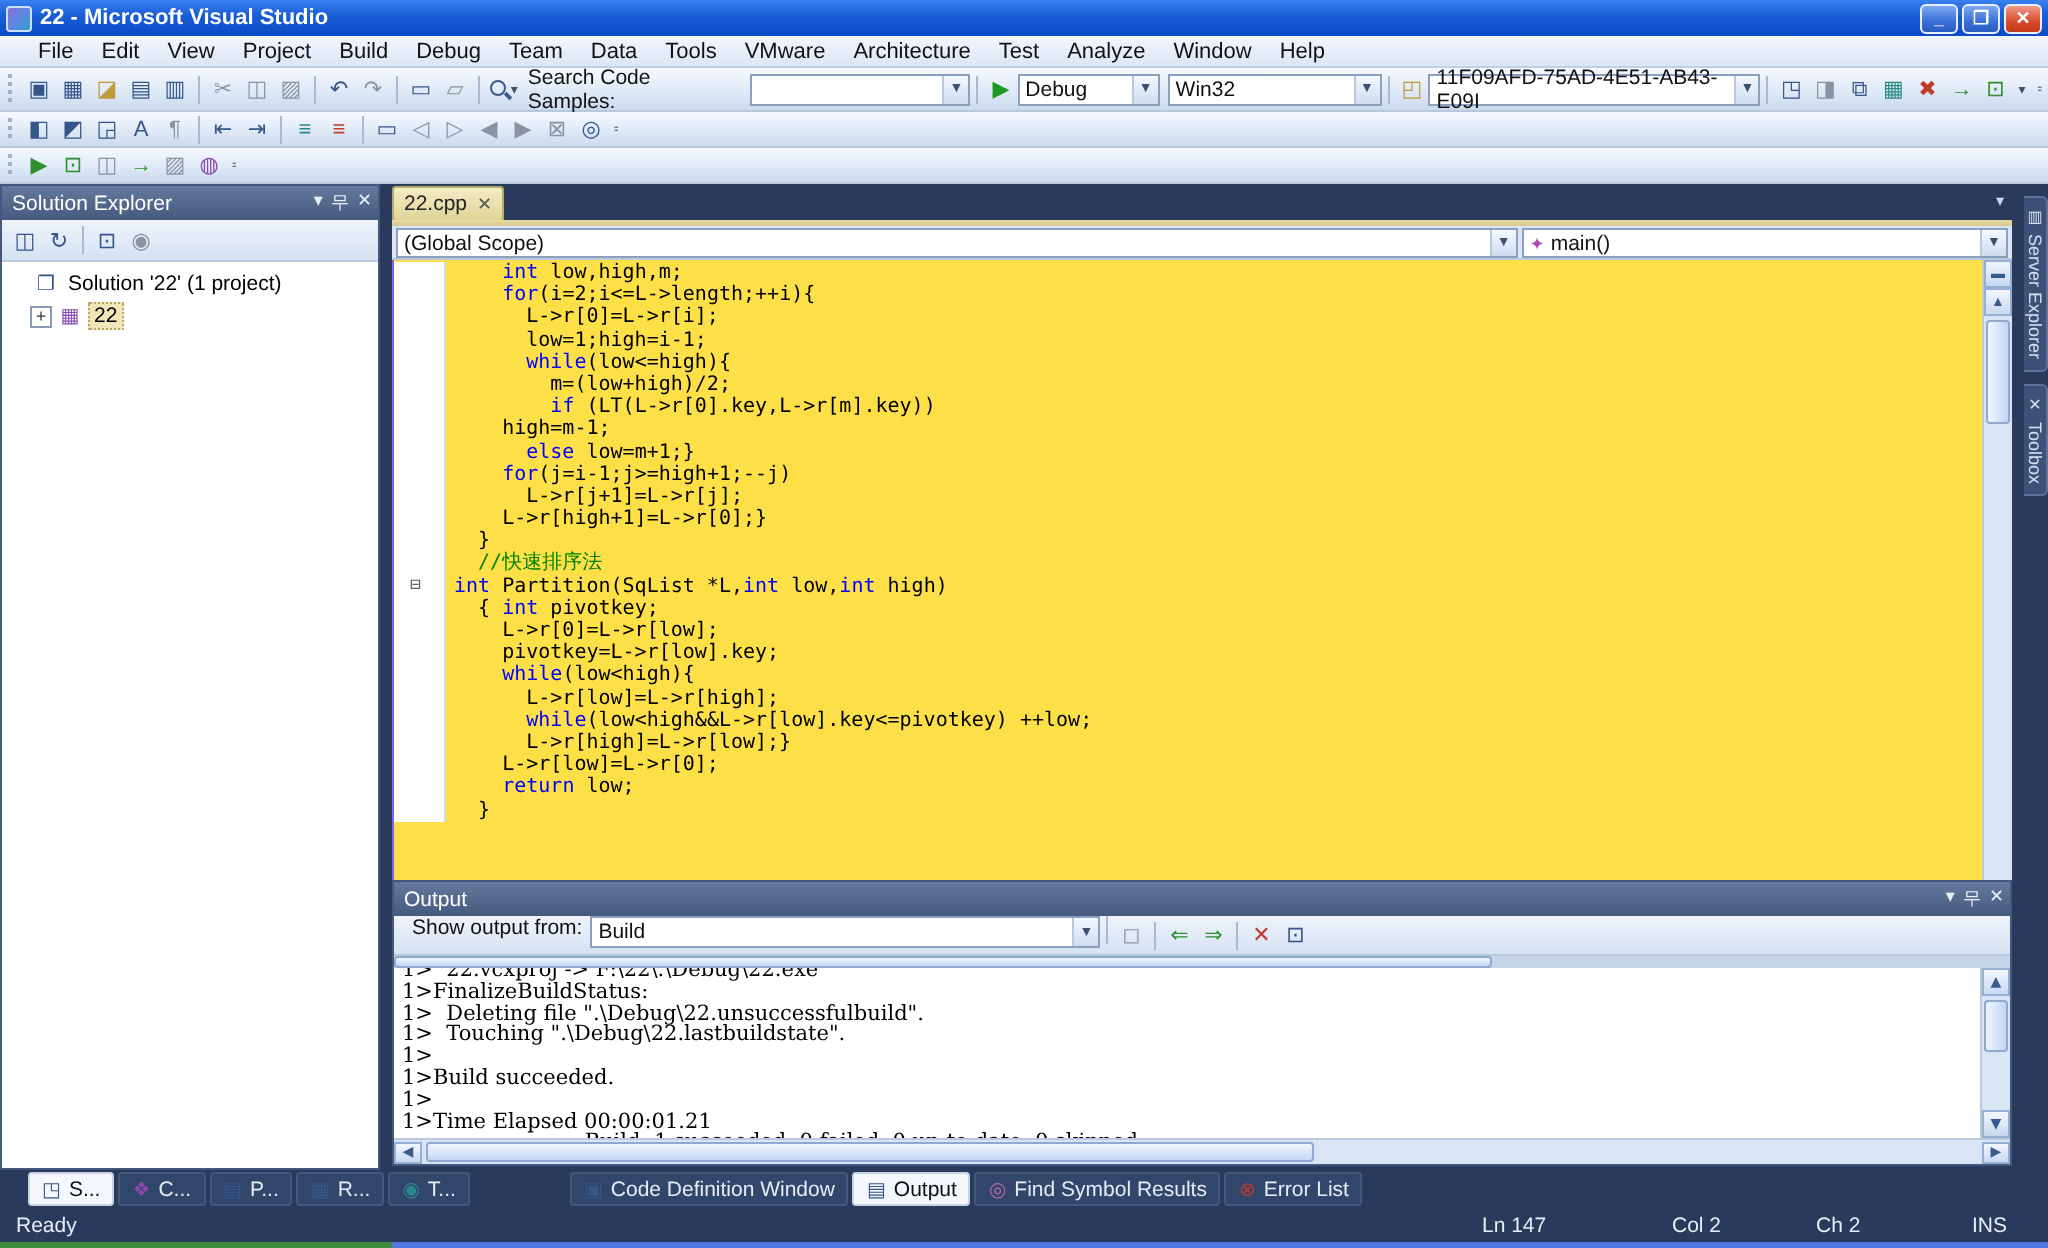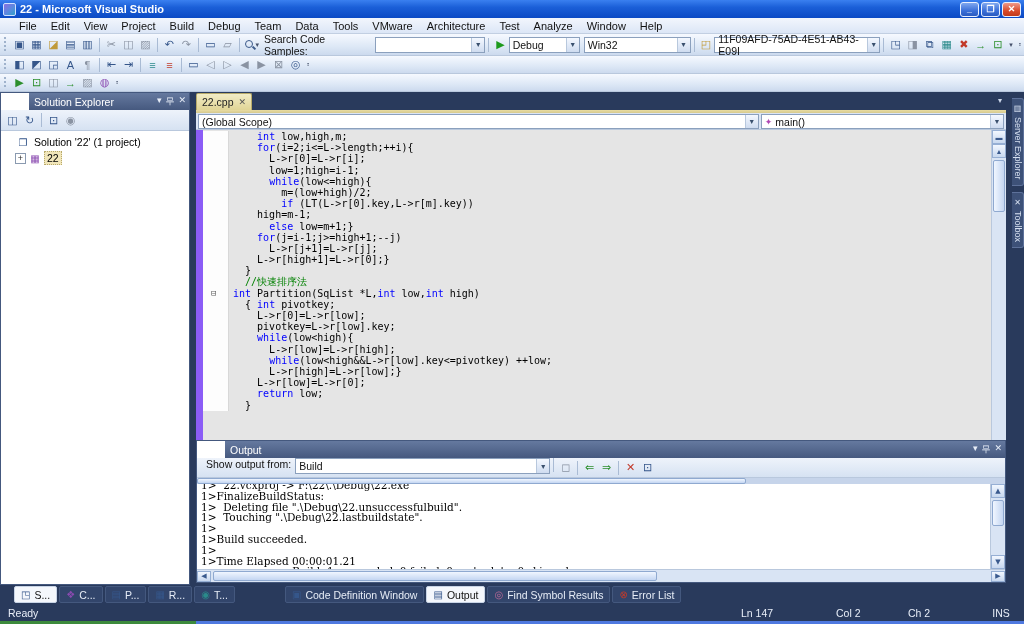--- a/index.html
+++ b/index.html
@@ -51,21 +51,21 @@
   .runbtn{color:#1d9a1d;font-size:11px;margin:0 4px;}
   .ovf{font-size:7px;color:#44506a;margin:0 3px;}
 
   
   .client{position:absolute;left:0;top:92px;width:1024px;height:493px;background:#293a5c;}
 
   
   .sxp{position:absolute;left:0;top:0;width:190px;height:493px;display:flex;flex-direction:column;
     border:1px solid #44587e;background:#fff;}
   .paneltitle{height:17px;background:linear-gradient(180deg,#65799f,#46597f);color:#fff;
-    display:flex;align-items:center;padding:0 3px 0 5px;font-size:10.5px;flex:0 0 auto;margin-left:28px;}
+    display:flex;align-items:center;padding:0 3px 0 5px;font-size:10.5px;flex:0 0 auto;}
   .ptbtns{margin-left:auto;display:flex;gap:4px;font-size:9px;color:#e8eef8;}
   .ptbtns span{cursor:default;}
   .sxtb{height:21px;background:linear-gradient(180deg,#eef3fb,#d6e2f2);border-bottom:1px solid #b9c8dd;
     display:flex;align-items:center;padding-left:3px;flex:0 0 auto;}
   .tree{flex:1;background:#fff;padding-top:3px;font-size:10.5px;overflow:hidden;}
   .trow{display:flex;align-items:center;height:16px;white-space:nowrap;}
   .texp{width:11px;height:11px;margin-left:2px;border:1px solid #8a9ab0;background:#fff;
     font-size:9px;line-height:9px;text-align:center;color:#333;flex:0 0 auto;}
   .texp.empty{border:none;background:transparent;}
   .ticon{width:14px;text-align:center;margin:0 2px;font-size:10px;flex:0 0 auto;}
@@ -77,21 +77,21 @@
   .tabstrip{height:18px;display:flex;align-items:flex-end;flex:0 0 auto;position:relative;}
   .doctab{height:17px;background:linear-gradient(180deg,#f2ecc6,#e0d496);border:1px solid #b8ab6a;border-bottom:none;
     border-radius:2px 2px 0 0;display:flex;align-items:center;padding:0 5px;font-size:10.5px;color:#222;gap:5px;}
   .doctab .x{font-size:9px;color:#555;}
   .tabovf{position:absolute;right:4px;top:4px;font-size:8px;color:#cdd8ea;}
   .khaki{height:3px;background:linear-gradient(180deg,#e8dca2,#d6c98e);flex:0 0 auto;}
   .navbar{height:17px;background:#dbe5f4;border-bottom:1px solid #b9c8dd;display:flex;gap:2px;padding:1px 2px;flex:0 0 auto;}
   .navbar .combo{flex:7;height:15px;}
   .navbar .combo.member{flex:3;}
   .micon{color:#b048b5;font-size:9px;margin-right:3px;}
-  .codewrap{flex:1;background:#e5e5e5;position:relative;overflow:hidden;border-left:7px solid #8b5cf6;}
+  .codewrap{flex:1;background:#fde047;position:relative;overflow:hidden;border-left:1px solid #8b5cf6;}
   .codearea{position:absolute;left:0;top:1px;right:15px;bottom:0;overflow:hidden;
     font-family:"DejaVu Sans Mono",monospace;font-size:10px;}
   .code-line{display:flex;height:11.2px;line-height:11.2px;white-space:pre;}
   .gutter{width:26px;flex:0 0 auto;border-right:1px solid #d8d8d8;color:#606060;
     font-size:9px;text-align:left;padding-left:8px;background:#fdfdfd;}
   .code-text{padding-left:4px;color:#000;}
   .kw{color:#0000ff;} .cmt{color:#008000;}
   .vscroll{position:absolute;right:0;top:0;bottom:0;width:15px;background:#d9e4f4;border-left:1px solid #b9c8dd;
     display:flex;flex-direction:column;align-items:stretch;}
   .sbtn{height:14px;background:linear-gradient(180deg,#f2f7ff,#c8d8ef);border:1px solid #96afd4;
@@ -135,21 +135,21 @@
   .btab{height:17px;display:flex;align-items:center;gap:4px;padding:0 6px;font-size:10.5px;
     color:#e6ecf6;border:1px solid #44587e;background:#32456b;border-radius:2px;white-space:nowrap;}
   .btab.active{background:#f4f7fc;color:#111;border-color:#c8d4e6;}
   .btab .bicon{font-size:10px;}
   .btgap{width:46px;}
 
   
   .statusbar{position:absolute;left:0;top:604px;width:1024px;height:17px;background:#293a5c;color:#e8eef8;
     display:flex;align-items:center;font-size:10.5px;padding:0 8px;}
   .sfield{text-align:left;}
-  .sb-ln{margin-left:auto;width:95px;} .sb-col{width:72px;} .sb-ch{width:78px;} .sb-ins{width:30px;text-align:center;}
+  .sb-ln{margin-left:auto;width:95px;} .sb-col{width:72px;} .sb-ch{width:78px;} .sb-ins{width:30px;text-align:left;}
   .progress{position:absolute;left:0;top:621px;width:1024px;height:3px;background:#4f79e0;}
   .progress .done{position:absolute;left:0;top:0;height:3px;width:196px;background:#3c8a3c;}
 </style>
 </head>
 <body>
 
 <div class="win">
 
   <div class="titlebar">
     <span class="appicon"></span>

